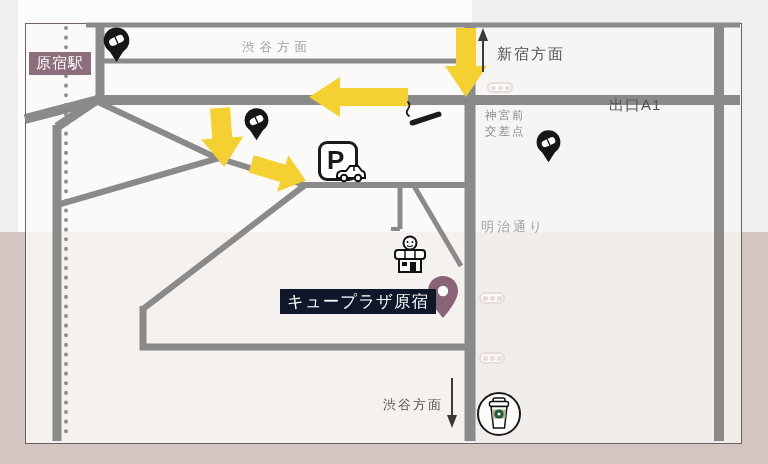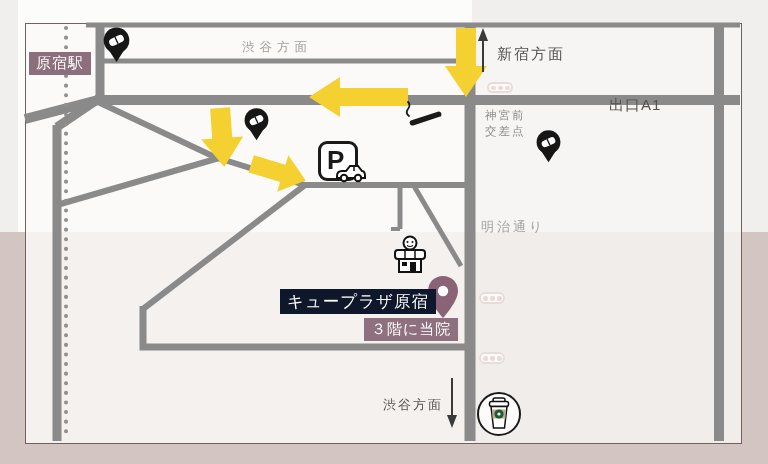--- a/index.html
+++ b/index.html
@@ -170,15 +170,14 @@
   <div class="dir-text" style="left:609px;top:96px;font-size:15px;letter-spacing:1px;">出口A1</div>
 
   <div class="small-note" style="left:485px;top:107px;font-size:11.5px;letter-spacing:2px;line-height:1.4;font-family:Liberation Serif, serif;">
     <span>神宮前</span><br>
     <span>交差点</span>
   </div>
 
   <div class="label-box" style="left:29px;top:52px;font-size:15px;">原宿駅</div>
 
   <div class="label-box" style="left:280px;top:289px;font-size:16.5px;background:#0f172a;">キュープラザ原宿</div>
-  <div class="label-box" style="left:364px;top:318px;font-size:15px;background:#8e707e;">３階に当院</div>
 
 </div>
 
 </body></html>

